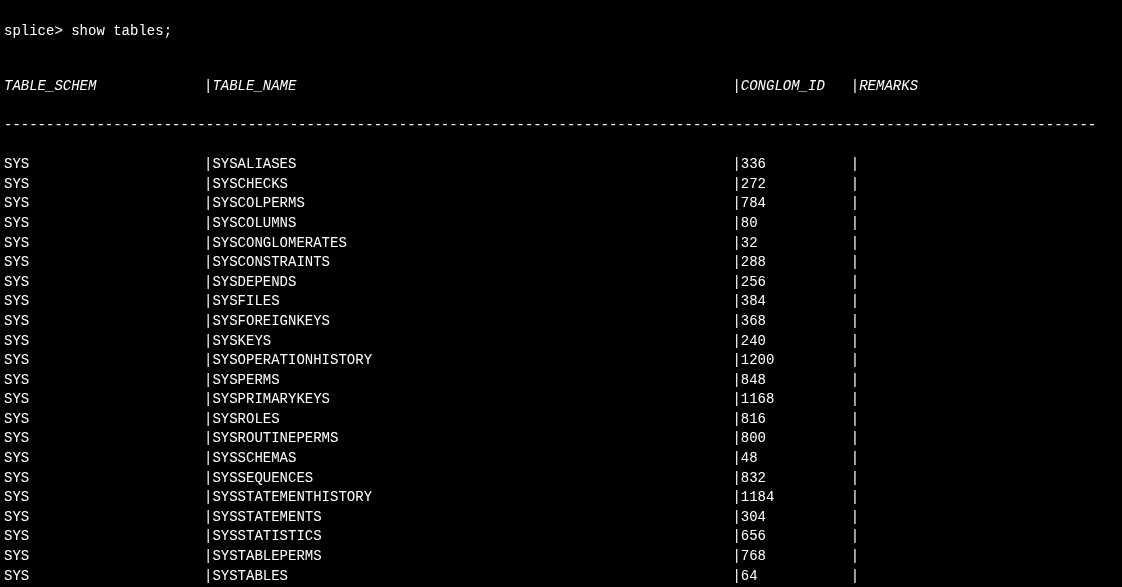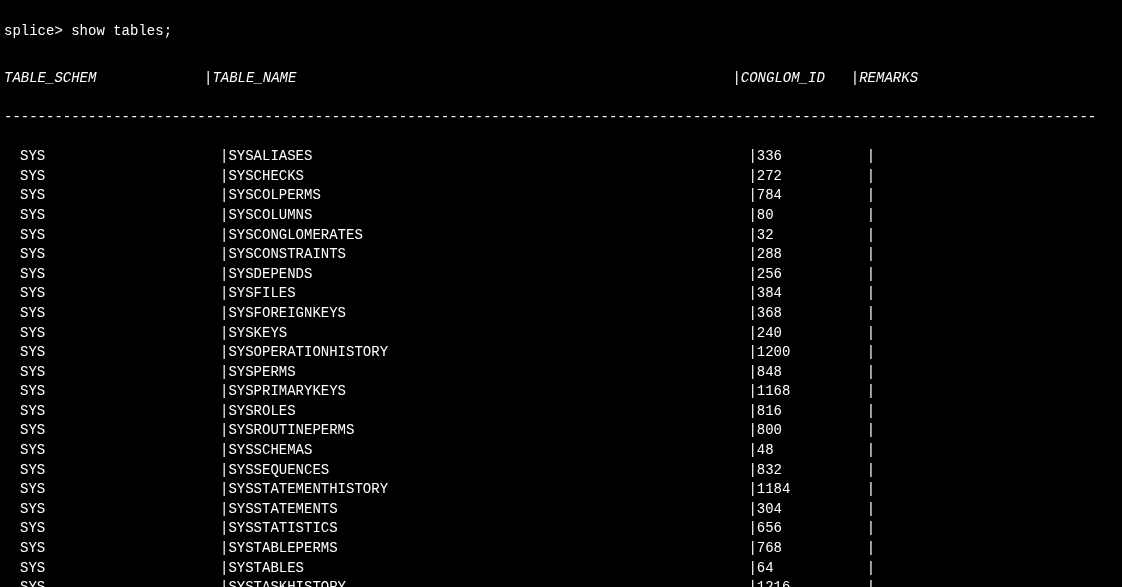--- a/index.html
+++ b/index.html
@@ -15,32 +15,31 @@
       line-height: 1.4;
       padding: 2px 4px;
       width: 1122px;
       height: 587px;
       overflow: hidden;
     }
     .terminal {
       white-space: pre;
     }
     .prompt-line {
-      margin-bottom: 8px;
+      margin-bottom: 16px;
     }
     .header-row {
       margin-bottom: 0;
       font-style: italic;
     }
     .separator {
       margin-bottom: 0;
     }
     .data-row {
       margin-bottom: 0;
-      margin-left: 16px;
     }
     .col-schem {
       display: inline-block;
       width: 200px;
     }
     .col-name {
       display: inline-block;
       width: 520px;
     }
     .col-id {

